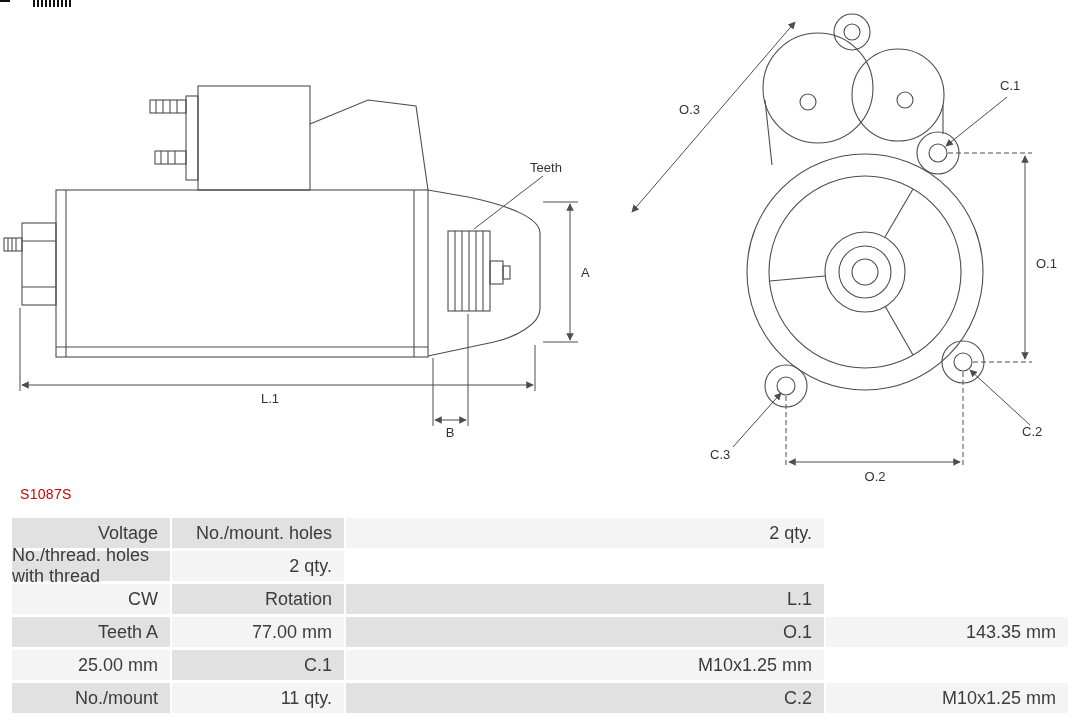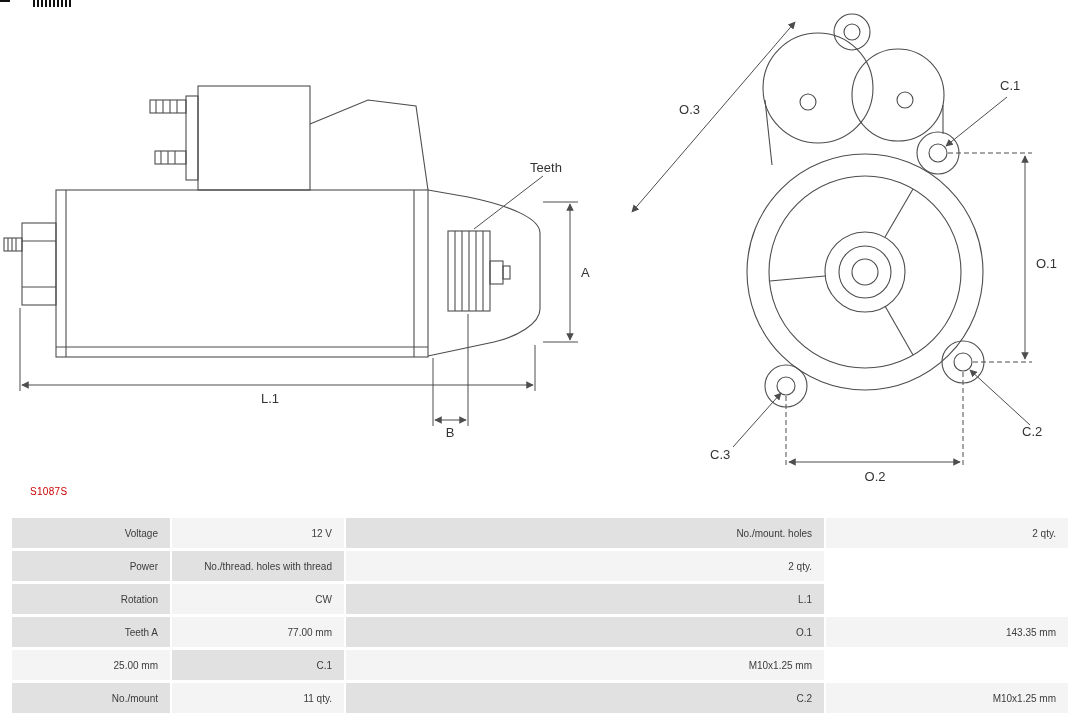--- a/index.html
+++ b/index.html
@@ -2,25 +2,25 @@
 <html><head>
 <meta charset="utf-8">
 <style>
   *{box-sizing:border-box;margin:0;padding:0}
   html,body{width:1080px;height:720px}
   body{background:#ffffff;font-family:"Liberation Sans",sans-serif;position:relative;overflow:hidden}
   .barcode{position:absolute;left:33px;top:0;width:40px;height:7px;
     background:repeating-linear-gradient(90deg,#111 0 2px,#fff 2px 4px)}
   .corner-mark{position:absolute;left:0;top:0;width:10px;height:2px;background:#111}
   .drawing{position:absolute;left:0;top:0}
-  .part-number{position:absolute;left:30px;top:486px;font-size:10px;color:#cc0000;letter-spacing:.3px}
+  .part-number{position:absolute;left:20px;top:486px;font-size:14px;color:#cc0000;letter-spacing:.3px}
   .spec-table{position:absolute;left:12px;top:518px;width:1056px}
   .row{display:grid;grid-template-columns:158px 172px 478px 1fr;column-gap:2px;margin-bottom:3px}
   .cell{height:30px;display:flex;align-items:center;justify-content:flex-end;
-    padding-right:12px;font-size:10px;color:#3c3c3c}
+    padding-right:12px;font-size:18px;color:#3c3c3c}
   .cell.label{background:#e1e1e1}
   .cell.value{background:#f4f4f4}
   svg text{fill:#333;font-size:13px;font-family:"Liberation Sans",sans-serif}
 </style>
 </head>
 <body>
 
 <div class="corner-mark"></div>
 <div class="barcode"></div>
 
@@ -157,32 +157,30 @@
   <text x="1000" y="90">C.1</text>
   <text x="710" y="459">C.3</text>
   <text x="1022" y="436">C.2</text>
 </svg>
 
 <div class="part-number">S1087S</div>
 
 <div class="spec-table">
   <div class="row">
     <div class="cell label">Voltage</div>
-    <div class="cell value">12 V</div>
     <div class="cell label">No./mount. holes</div>
     <div class="cell value">2 qty.</div>
   </div>
   <div class="row">
-    <div class="cell label">Power</div>
     <div class="cell label">No./thread. holes with thread</div>
     <div class="cell value">2 qty.</div>
   </div>
   <div class="row">
+    <div class="cell value">CW</div>
     <div class="cell label">Rotation</div>
-    <div class="cell value">CW</div>
     <div class="cell label">L.1</div>
   </div>
   <div class="row">
     <div class="cell label">Teeth A</div>
     <div class="cell value">77.00 mm</div>
     <div class="cell label">O.1</div>
     <div class="cell value">143.35 mm</div>
   </div>
   <div class="row">
     <div class="cell value">25.00 mm</div>

